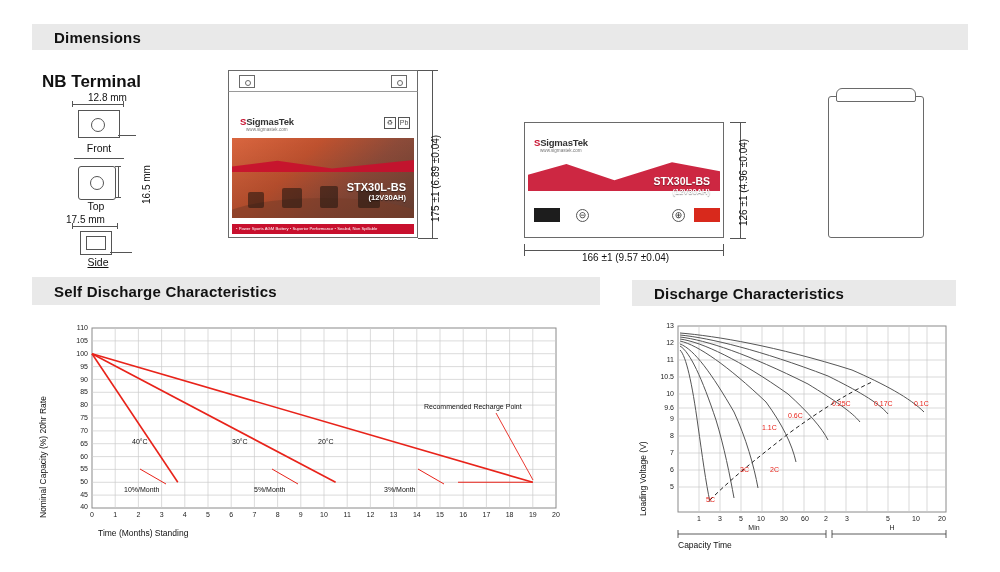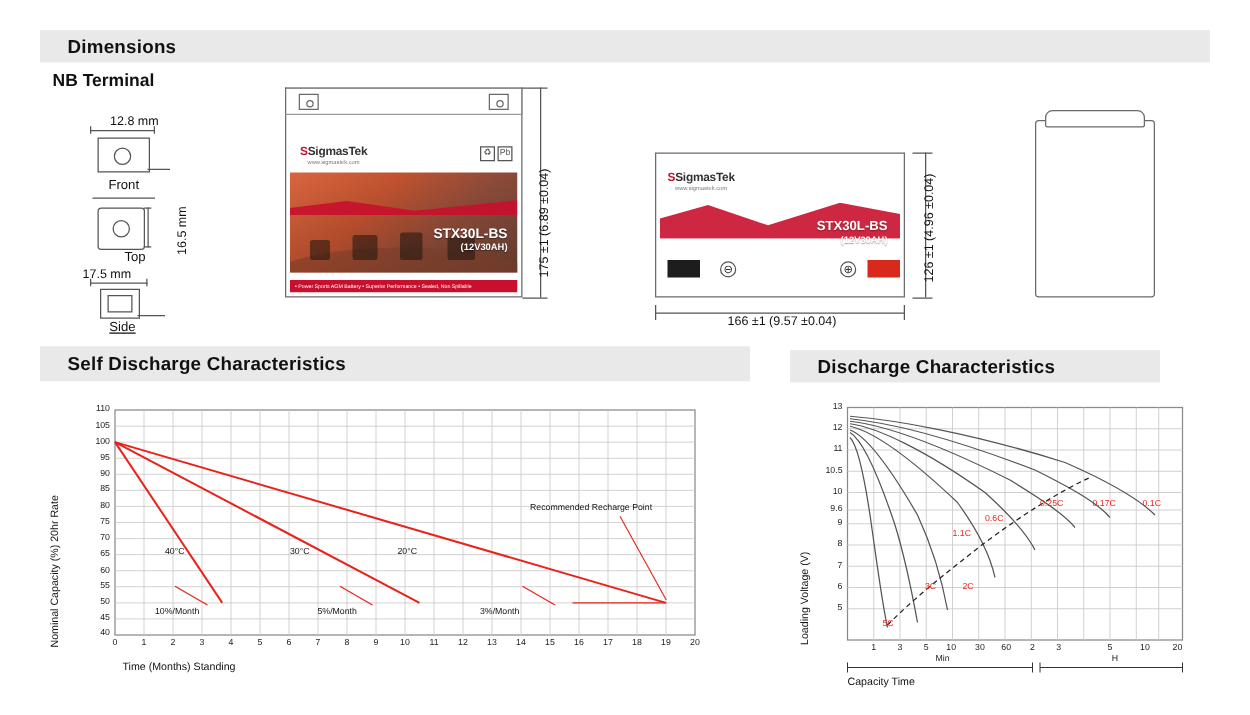--- a/index.html
+++ b/index.html
@@ -16,24 +16,24 @@
     background:#e9e9e9;
     display:flex;align-items:center;
   }
   .band .band-title{
     font-weight:bold;font-size:15px;color:#111;
     padding-left:22px;letter-spacing:0.2px;
   }
   
   #band-dimensions{left:32px;top:24px;width:936px;height:26px;}
   #band-self{left:32px;top:277px;width:568px;height:28px;}
-  #band-disch{left:632px;top:280px;width:296px;height:26px;}
+  #band-disch{left:632px;top:280px;width:324px;height:26px;}
 
   .nb-block{position:absolute;left:42px;top:56px;width:180px;}
-  .nb-title{font-weight:bold;font-size:14px;margin:0 0 1px 0;}
+  .nb-title{font-weight:bold;font-size:17px;margin:16px 0 1px 0;}
   .nb-unit{font-size:12.5px;margin:0;}
   .view-cap{font-size:10.5px;text-align:center;}
 
   
   .tdraw{position:absolute;}
   .tbox{
     position:absolute;border:1px solid #555;background:#fff;
   }
   .tcirc{
     position:absolute;border:1px solid #555;border-radius:50%;
@@ -196,21 +196,21 @@
 <div class="tline" style="position:absolute;left:74px;top:158px;width:50px;height:1px;"></div>
 
 <div class="tdraw" style="left:72px;top:164px;width:70px;height:40px;">
   <div class="tbox" style="left:6px;top:2px;width:36px;height:32px;border-radius:3px;"></div>
   <div class="tcirc" style="left:18px;top:12px;width:12px;height:12px;"></div>
   <div class="tline" style="left:46px;top:2px;width:1px;height:32px;"></div>
   <div class="tline" style="left:43px;top:2px;width:6px;height:1px;"></div>
   <div class="tline" style="left:43px;top:33px;width:6px;height:1px;"></div>
 </div>
 <div style="position:absolute;left:141px;top:204px;font-size:10px;" class="vert-txt">16.5 mm</div>
-<div class="view-cap" style="position:absolute;left:88px;top:200px;width:40px;">Top</div>
+<div class="view-cap" style="position:absolute;left:76px;top:200px;width:40px;">Top</div>
 
 <div class="dimtxt" style="left:66px;top:214px;">17.5 mm</div>
 <div class="tdraw" style="left:72px;top:226px;width:70px;height:40px;">
   <div class="tline" style="left:0;top:0;width:46px;height:1px;"></div>
   <div class="tline" style="left:0;top:-3px;width:1px;height:6px;"></div>
   <div class="tline" style="left:45px;top:-3px;width:1px;height:6px;"></div>
   <div class="tbox" style="left:8px;top:5px;width:30px;height:22px;"></div>
   <div class="tbox" style="left:14px;top:10px;width:18px;height:12px;"></div>
   <div class="tline" style="left:38px;top:26px;width:22px;height:1px;"></div>
 </div>

